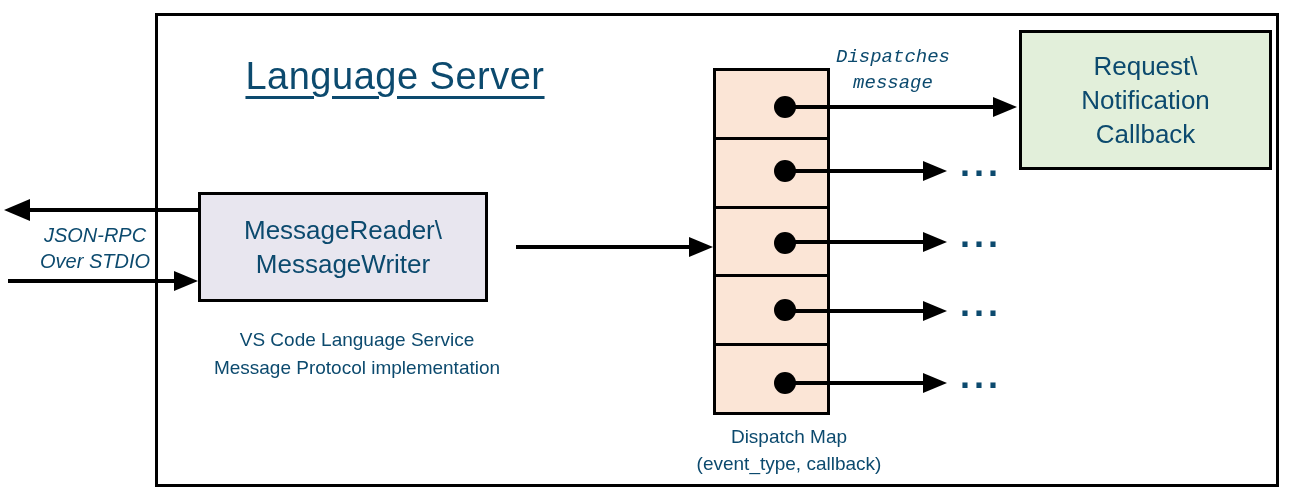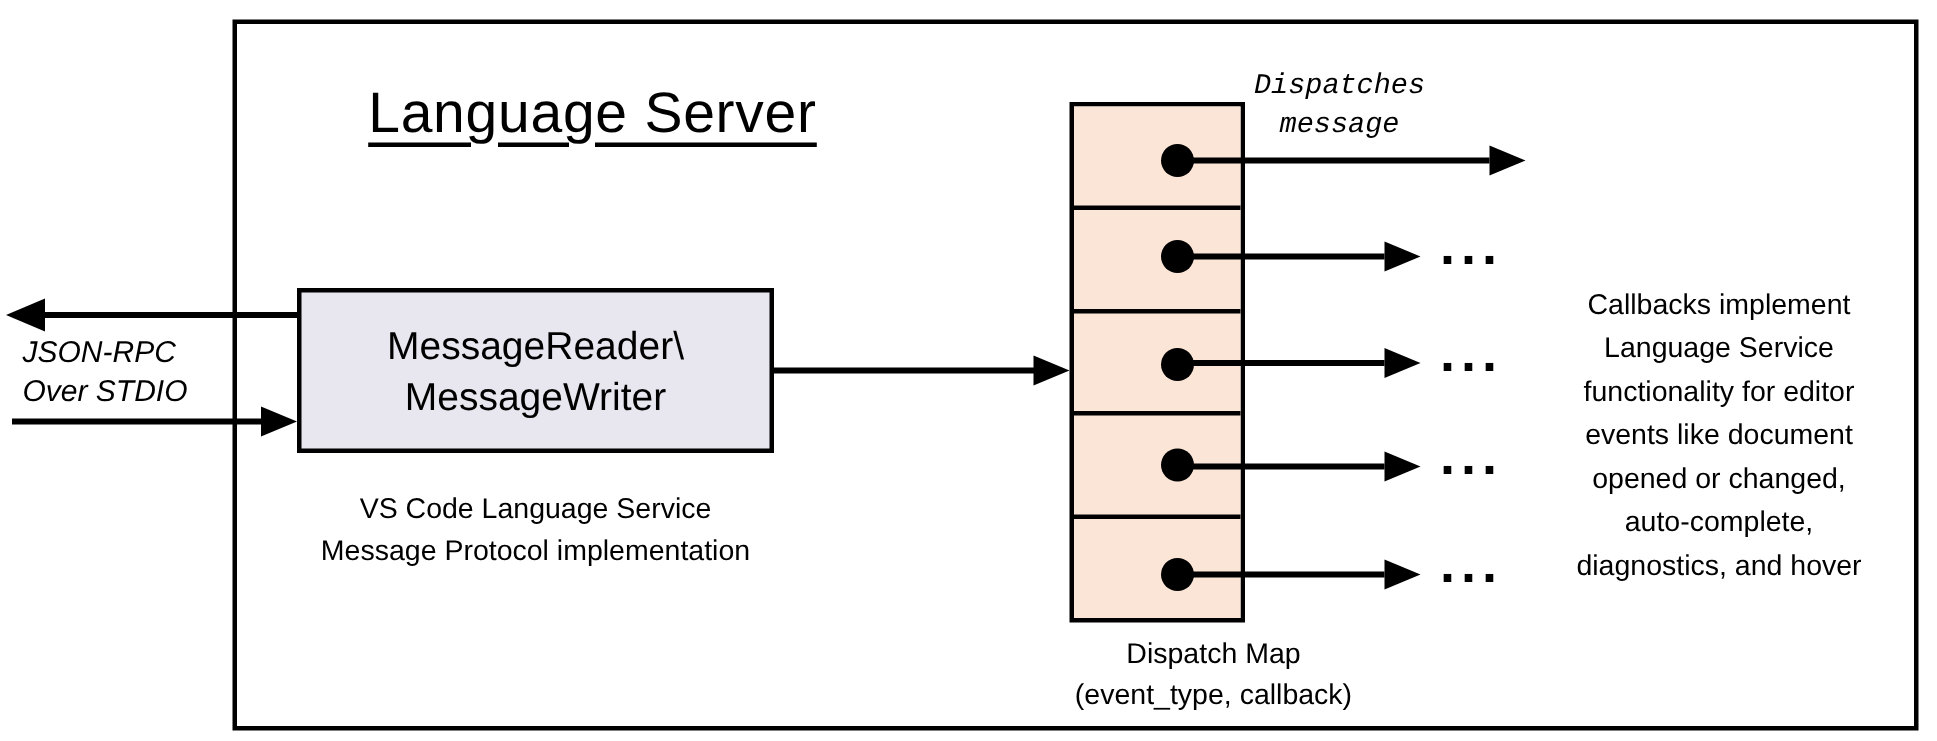--- a/index.html
+++ b/index.html
@@ -1,19 +1,19 @@
 <!DOCTYPE html>
 <html style="--reader_fill: #e8e6ef; --map_fill: #fbe5d6; --callback_fill: #e2efda; --line_color: #000000;"><head>
 <meta charset="utf-8">
 <style>
   html,body{margin:0;padding:0;background:#fff;}
   *{box-sizing:border-box;}
   .canvas{
     position:relative;width:1291px;height:494px;background:#fff;
-    font-family:"Liberation Sans",sans-serif;color:#000000;overflow:hidden;
+    font-family:"Liberation Sans",sans-serif;color:#0c4a6e;overflow:hidden;
   }
   .ml{white-space:pre-line;}
   .outer-box{
     position:absolute;left:155px;top:13px;width:1124px;height:474px;
     border:3px solid #000;background:transparent;
   }
   .title{
     position:absolute;left:200px;top:55px;width:390px;text-align:center;
     font-size:38px;letter-spacing:0.5px;
     text-decoration:underline;text-decoration-thickness:3px;text-underline-offset:7px;
@@ -26,27 +26,27 @@
   .head-left{position:absolute;width:0;height:0;
     border-top:11px solid transparent;border-bottom:11px solid transparent;
     border-right:26px solid var(--line_color,#000);}
 
   
   .stdio-out-line{left:14px;top:208px;width:184px;}
   .stdio-out-head{left:4px;top:199px;}
   .stdio-in-line{left:8px;top:279px;width:168px;}
   .stdio-in-head{left:174px;top:271px;}
   .io-label{
-    position:absolute;left:15px;top:222px;width:160px;text-align:left;
+    position:absolute;left:15px;top:222px;width:160px;text-align:center;
     font-style:italic;font-size:20px;line-height:26px;
   }
 
   
   .reader-box{
-    position:absolute;left:198px;top:192px;width:318px;height:110px;
+    position:absolute;left:198px;top:192px;width:290px;height:110px;
     background:var(--reader_fill,#e8e6ef);border:3px solid #000;
     display:flex;align-items:center;justify-content:center;text-align:center;
     font-size:26px;line-height:34px;
   }
   .reader-caption{
     position:absolute;left:167px;top:310px;width:380px;text-align:center;
     font-size:19px;line-height:28px;margin-top:16px;
   }
 
   
@@ -60,21 +60,21 @@
   
   .stack{
     position:absolute;left:713px;top:68px;width:117px;height:347px;
     border:3px solid #000;display:flex;flex-direction:column;
   }
   .cell{flex:1;background:var(--map_fill,#fbe5d6);}
   .cell + .cell{border-top:3px solid #000;}
   .dot{position:absolute;width:22px;height:22px;border-radius:50%;background:#000;left:774px;}
   .dot1{top:96px;}.dot2{top:160px;}.dot3{top:232px;}.dot4{top:299px;}.dot5{top:372px;}
   .map-caption{
-    position:absolute;left:684px;top:423px;width:250px;text-align:center;
+    position:absolute;left:664px;top:423px;width:250px;text-align:center;
     font-size:19px;line-height:27px;
   }
 
   
   .d1-line{left:785px;top:105px;width:208px;}
   .d1-head{left:993px;top:97px;}
   .d2-line{left:785px;top:169px;width:138px;}
   .d2-head{left:923px;top:161px;}
   .d3-line{left:785px;top:240px;width:138px;}
   .d3-head{left:923px;top:232px;}
@@ -172,21 +172,17 @@
   </div>
 
   <div class="ellipsis e2">...</div>
   <div class="ellipsis e3">...</div>
   <div class="ellipsis e4">...</div>
   <div class="ellipsis e5">...</div>
 
   <div class="dispatch-label ml">Dispatches
 message</div>
 
-  <div class="callback-note ml">Callbacks implement
-Language Service
-functionality for editor
-events like document
-opened or changed,
-auto-complete,
-diagnostics, and hover</div>
+  <div class="callback-box ml">Request\
+Notification
+Callback</div>
 
 </div>
 
 </body></html>

